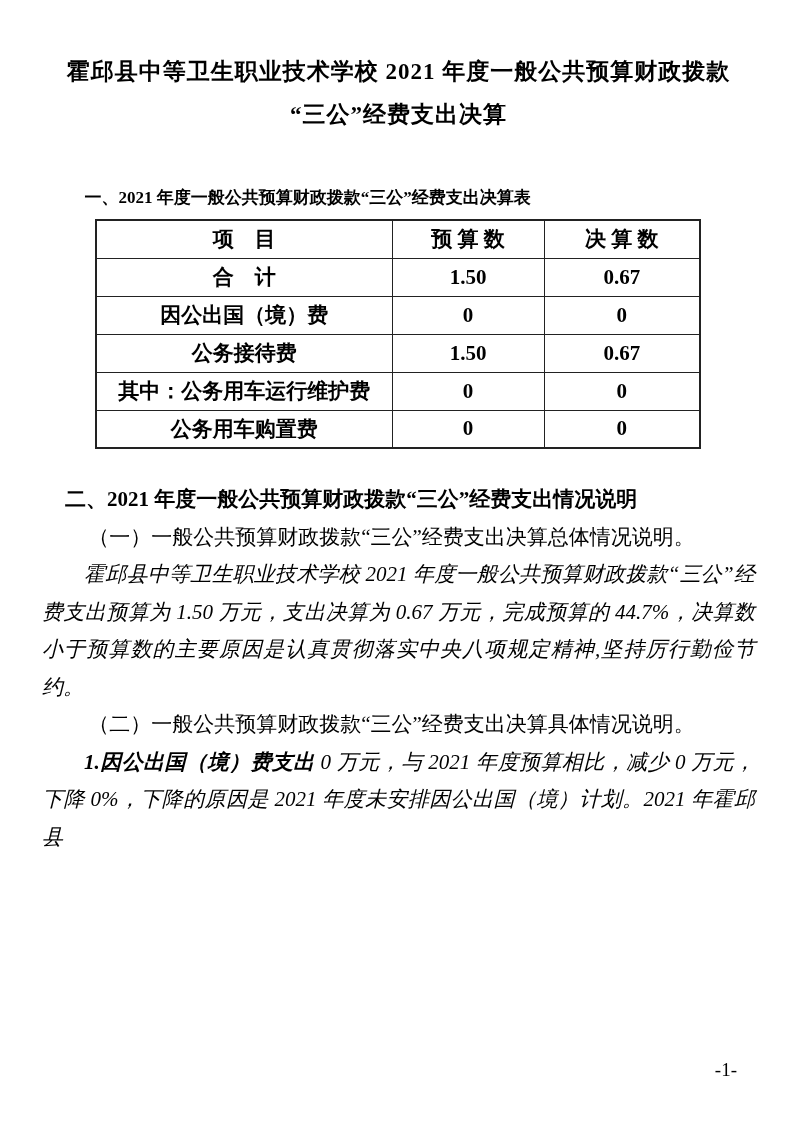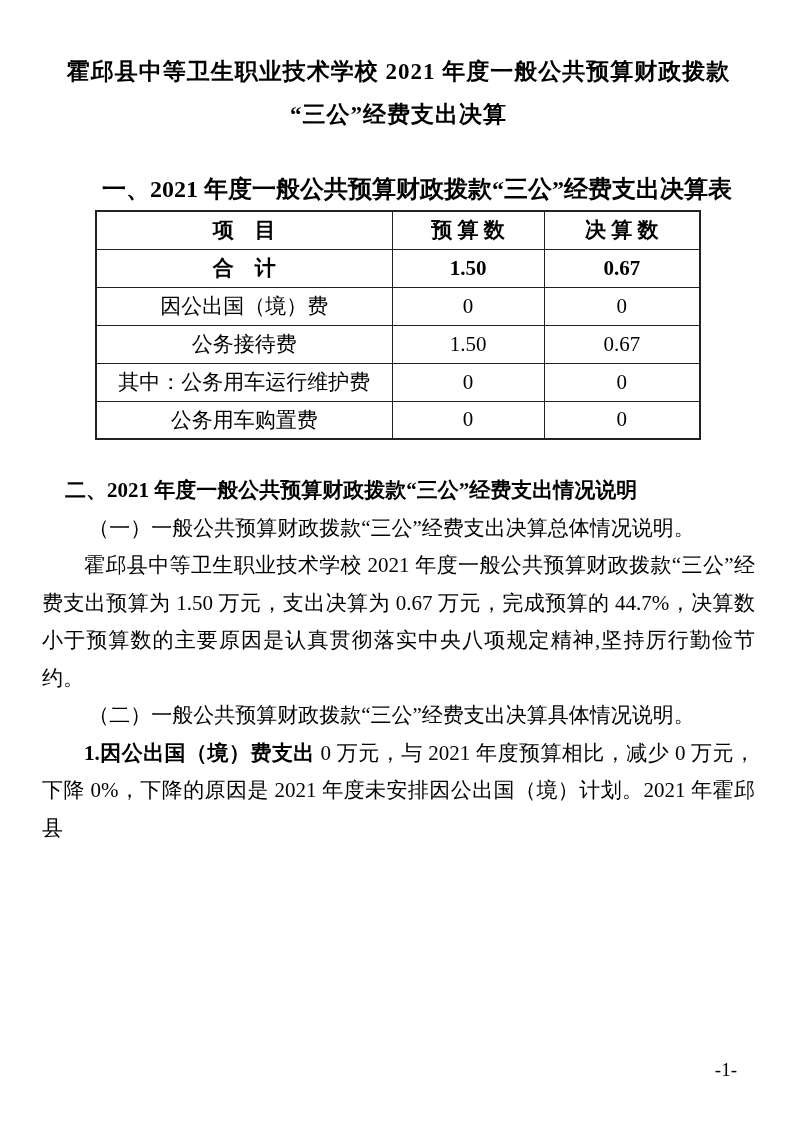--- a/index.html
+++ b/index.html
@@ -17,22 +17,22 @@
   }
   .title {
     margin-top: 50px;
     text-align: center;
     font-weight: bold;
     font-size: 23px;
     line-height: 43px;
     letter-spacing: 1px;
   }
   .h1 {
-    margin-top: 36px;
-    font-size: 24px;
+    margin-top: 45px;
+    font-size: 17px;
     font-weight: bold;
     text-indent: 2.5em;
     line-height: 34px;
   }
   .unit-note {
     margin-top: 2px;
     font-size: 21px;
     line-height: 32px;
     text-align: right;
     padding-right: 92px;
@@ -48,21 +48,21 @@
   table.fiscal col.c1 { width: 296px; }
   table.fiscal col.c2 { width: 152px; }
   table.fiscal col.c3 { width: 156px; }
   table.fiscal th, table.fiscal td {
     border: 1px solid #222;
     height: 38px;
     font-size: 21px;
     text-align: center;
     vertical-align: middle;
     padding: 0;
-    font-weight: normal;
+    font-weight: bold;
   }
   table.fiscal thead th { font-weight: bold; }
   tr.total-row td { font-weight: bold; }
   td.cell-left { text-align: left; padding-left: 9px; }
   .h2 {
     margin-top: 32px;
     font-size: 21px;
     font-weight: bold;
     text-indent: 1.1em;
     line-height: 37.5px;
@@ -71,20 +71,21 @@
     font-size: 21px;
     font-weight: normal;
     text-indent: 2.2em;
     line-height: 37.5px;
   }
   .para {
     font-size: 21px;
     line-height: 37.5px;
     text-indent: 2em;
     text-align: justify;
+    font-style: italic;
   }
   .bold-inline { font-weight: bold; }
   .page-number {
     position: absolute;
     top: 1060px;
     right: 56px;
     font-size: 19px;
     line-height: 20px;
   }
 </style>

